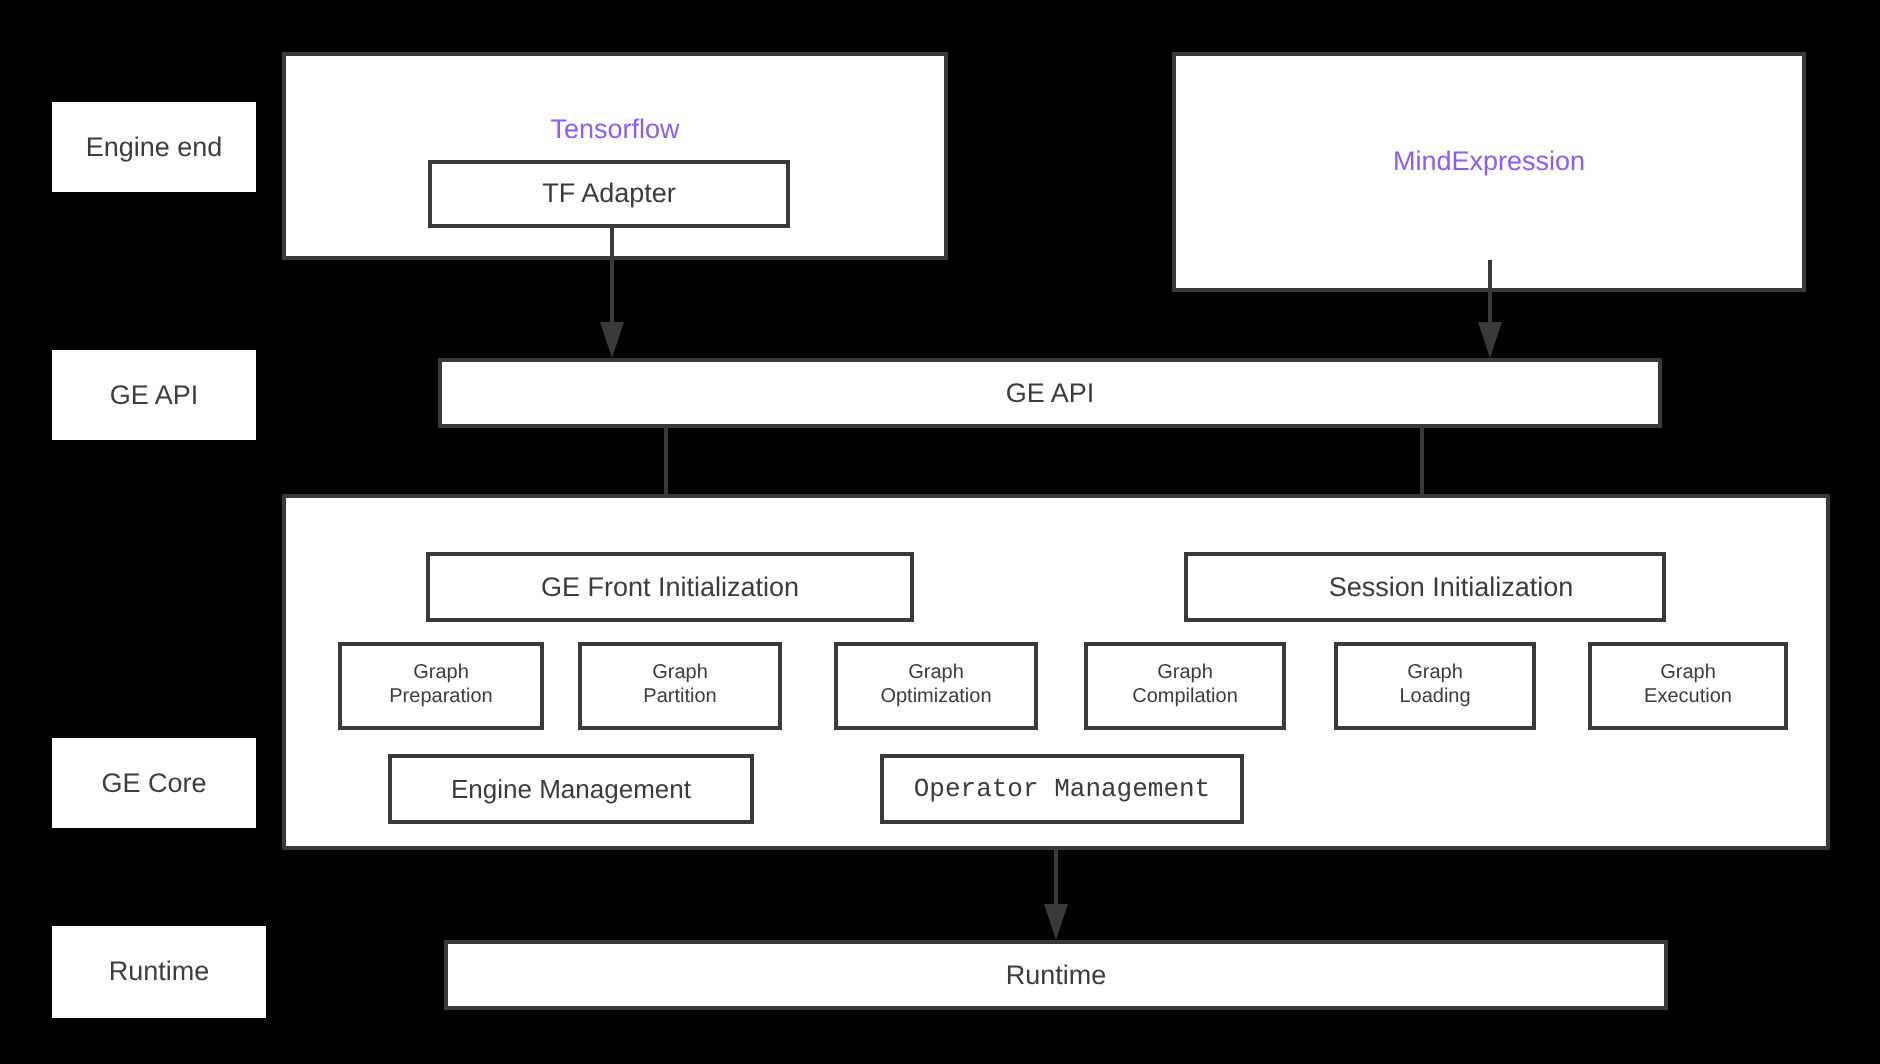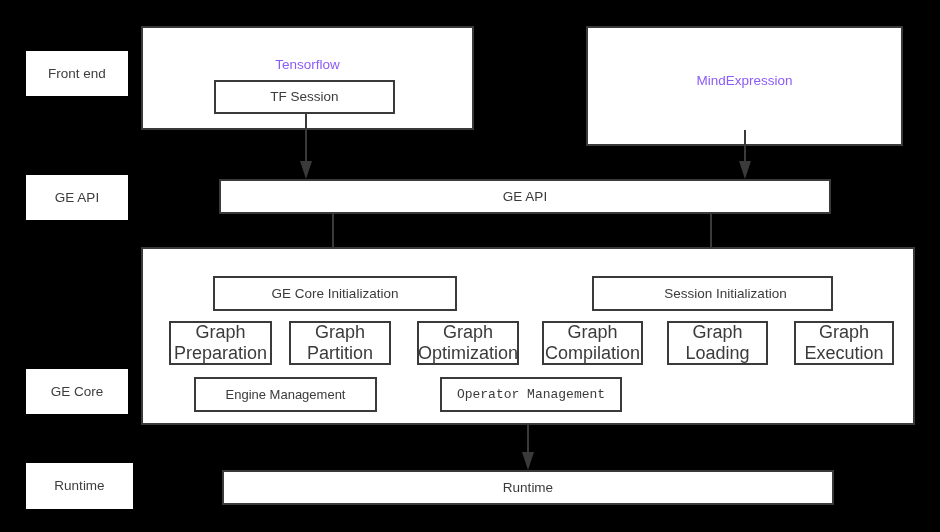--- a/index.html
+++ b/index.html
@@ -57,50 +57,50 @@
     color: #8b5cf6;
     font-size: 13.5px;
   }
   .bar-label {
     font-size: 13.5px;
   }
   .sub-box {
     font-size: 13.5px;
   }
   .small-box {
-    font-size: 18px;
+    font-size: 10px;
   }
   .mgmt-box {
     font-size: 13px;
   }
   
   .arrow {
     position: absolute;
   }
   .arrow svg {
     display: block;
     overflow: visible;
   }
 </style>
 </head>
 <body>
 
 <div id="canvas">
 
-  <div class="box plain rail-label" style="left:26px; top:51px; width:102px; height:45px;">Front end</div>
+  <div class="box plain rail-label" style="left:26px; top:51px; width:102px; height:45px;">Engine end</div>
 
   <div class="box plain rail-label" style="left:26px; top:175px; width:102px; height:45px;">GE API</div>
 
   <div class="box plain rail-label" style="left:26px; top:325px; width:102px; height:45px;margin-top:44px;">GE Core</div>
 
   <div class="box plain rail-label" style="left:26px; top:463px; width:107px; height:46px;">Runtime</div>
 
   <div class="panel" style="left:141px; top:26px; width:333px; height:104px;">
     <div class="panel-title" style="top:29px;">Tensorflow</div>
-    <div class="box bordered sub-box" style="left:71px; top:52px; width:181px; height:34px;">TF Session</div>
+    <div class="box bordered sub-box" style="left:71px; top:52px; width:181px; height:34px;">TF Adapter</div>
   </div>
 
   <div class="panel" style="left:586px; top:26px; width:317px; height:120px;">
     <div class="panel-title" style="top:45px;">MindExpression</div>
   </div>
 
   <div class="arrow" style="left:296px; top:112px;">
     <svg width="20" height="68" viewBox="0 0 20 68">
       <line x1="10" y1="0" x2="10" y2="54" stroke="#3a3a3a" stroke-width="2"></line>
       <polygon points="10,67 4,49 16,49" fill="#3a3a3a"></polygon>
@@ -125,21 +125,21 @@
 
   <div class="arrow" style="left:701px; top:213px;">
     <svg width="20" height="62" viewBox="0 0 20 62">
       <line x1="10" y1="0" x2="10" y2="48" stroke="#3a3a3a" stroke-width="2"></line>
       <polygon points="10,61 4,43 16,43" fill="#3a3a3a"></polygon>
     </svg>
   </div>
 
   <div class="panel" style="left:141px; top:247px; width:774px; height:178px;">
 
-    <div class="box bordered sub-box" style="left:70px; top:27px; width:244px; height:35px;">GE Core Initialization</div>
+    <div class="box bordered sub-box" style="left:70px; top:27px; width:244px; height:35px;">GE Front Initialization</div>
 
     <div class="box bordered sub-box" style="left:449px; top:27px; width:241px; height:35px;padding-left:26px;">Session Initialization</div>
 
     <div class="box bordered small-box" style="left:26px; top:72px; width:103px; height:44px;">Graph
 Preparation</div>
 
     <div class="box bordered small-box" style="left:146px; top:72px; width:102px; height:44px;">Graph
 Partition</div>
 
     <div class="box bordered small-box" style="left:274px; top:72px; width:102px; height:44px;">Graph

